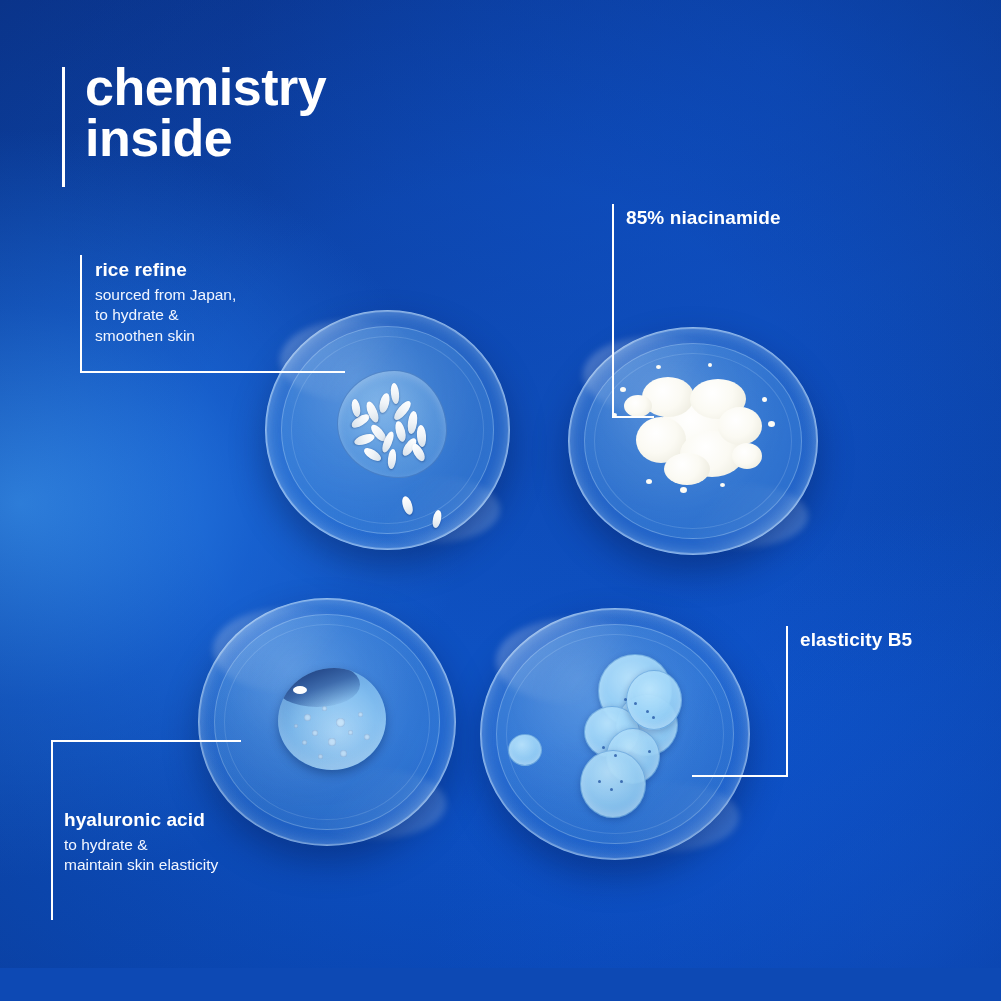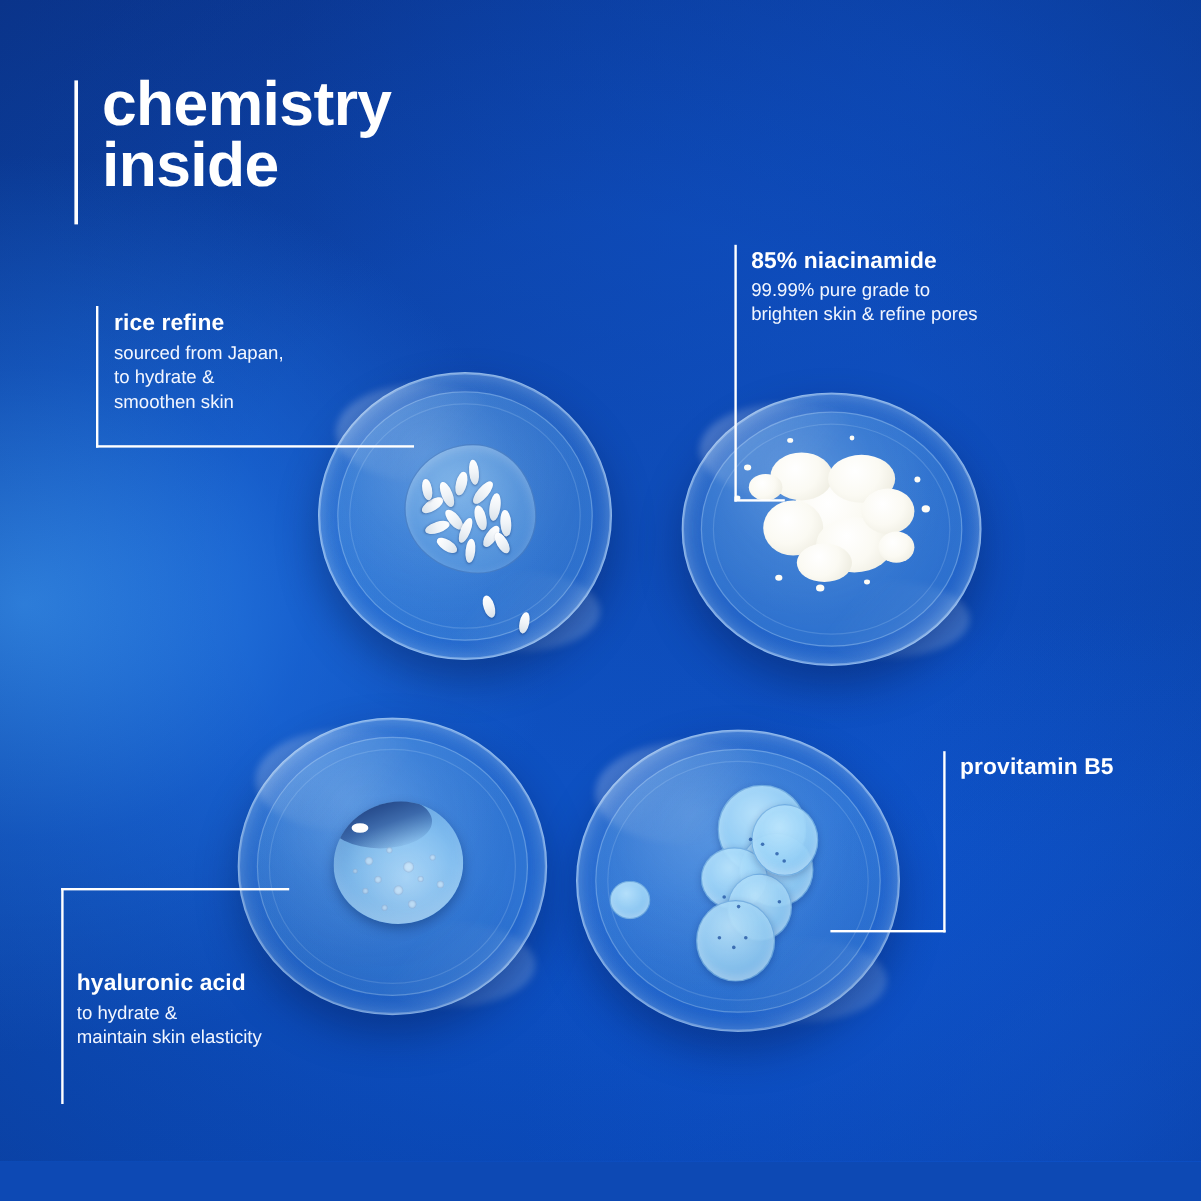--- a/index.html
+++ b/index.html
@@ -352,26 +352,24 @@
 
   <div class="callout" id="c-rice">
     <div class="ttl">rice refine</div>
     <div class="sub">sourced from Japan,
 to hydrate &amp;
 smoothen skin</div>
   </div>
 
   <div class="callout" id="c-nia">
     <div class="ttl">85% niacinamide</div>
-    <div class="sub">99.99% pure grade to
-brighten skin &amp; refine pores</div>
   </div>
 
   <div class="callout" id="c-b5">
-    <div class="ttl">provitamin B5</div>
+    <div class="ttl">elasticity B5</div>
   </div>
 
   <div class="callout" id="c-ha">
     <div class="ttl">hyaluronic acid</div>
     <div class="sub">to hydrate &amp;
 maintain skin elasticity</div>
   </div>
 
 </div>
 

